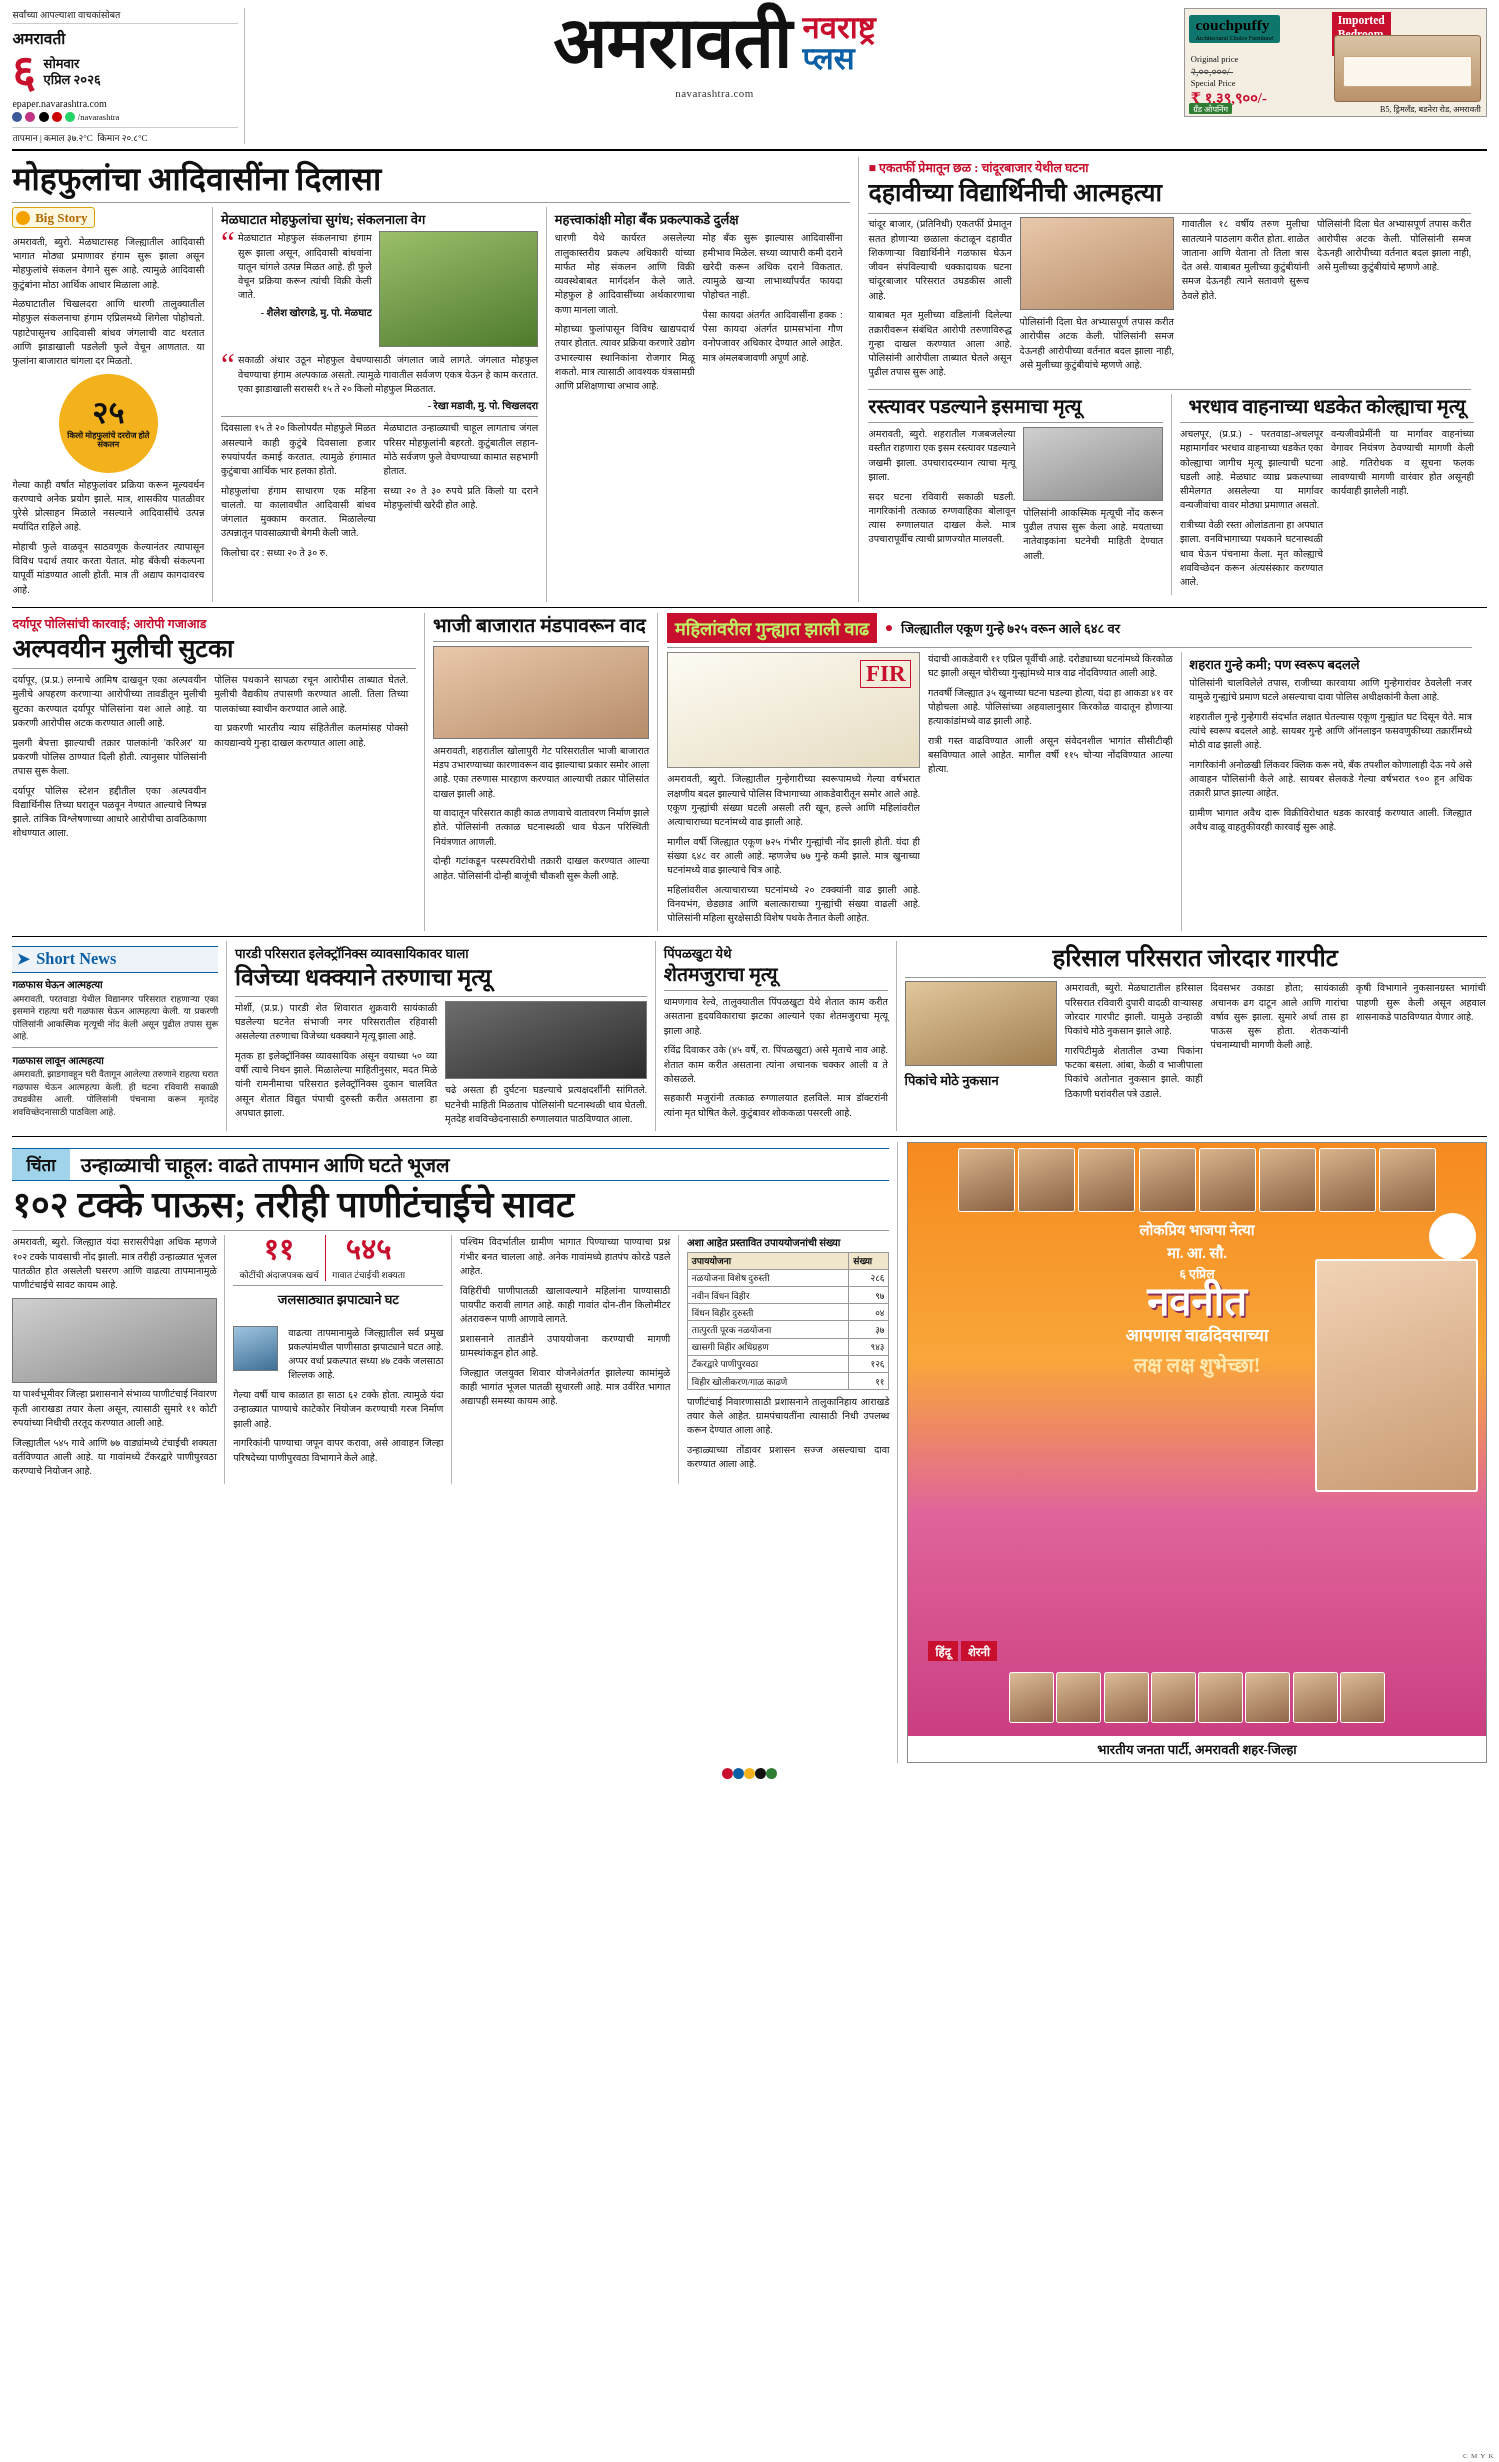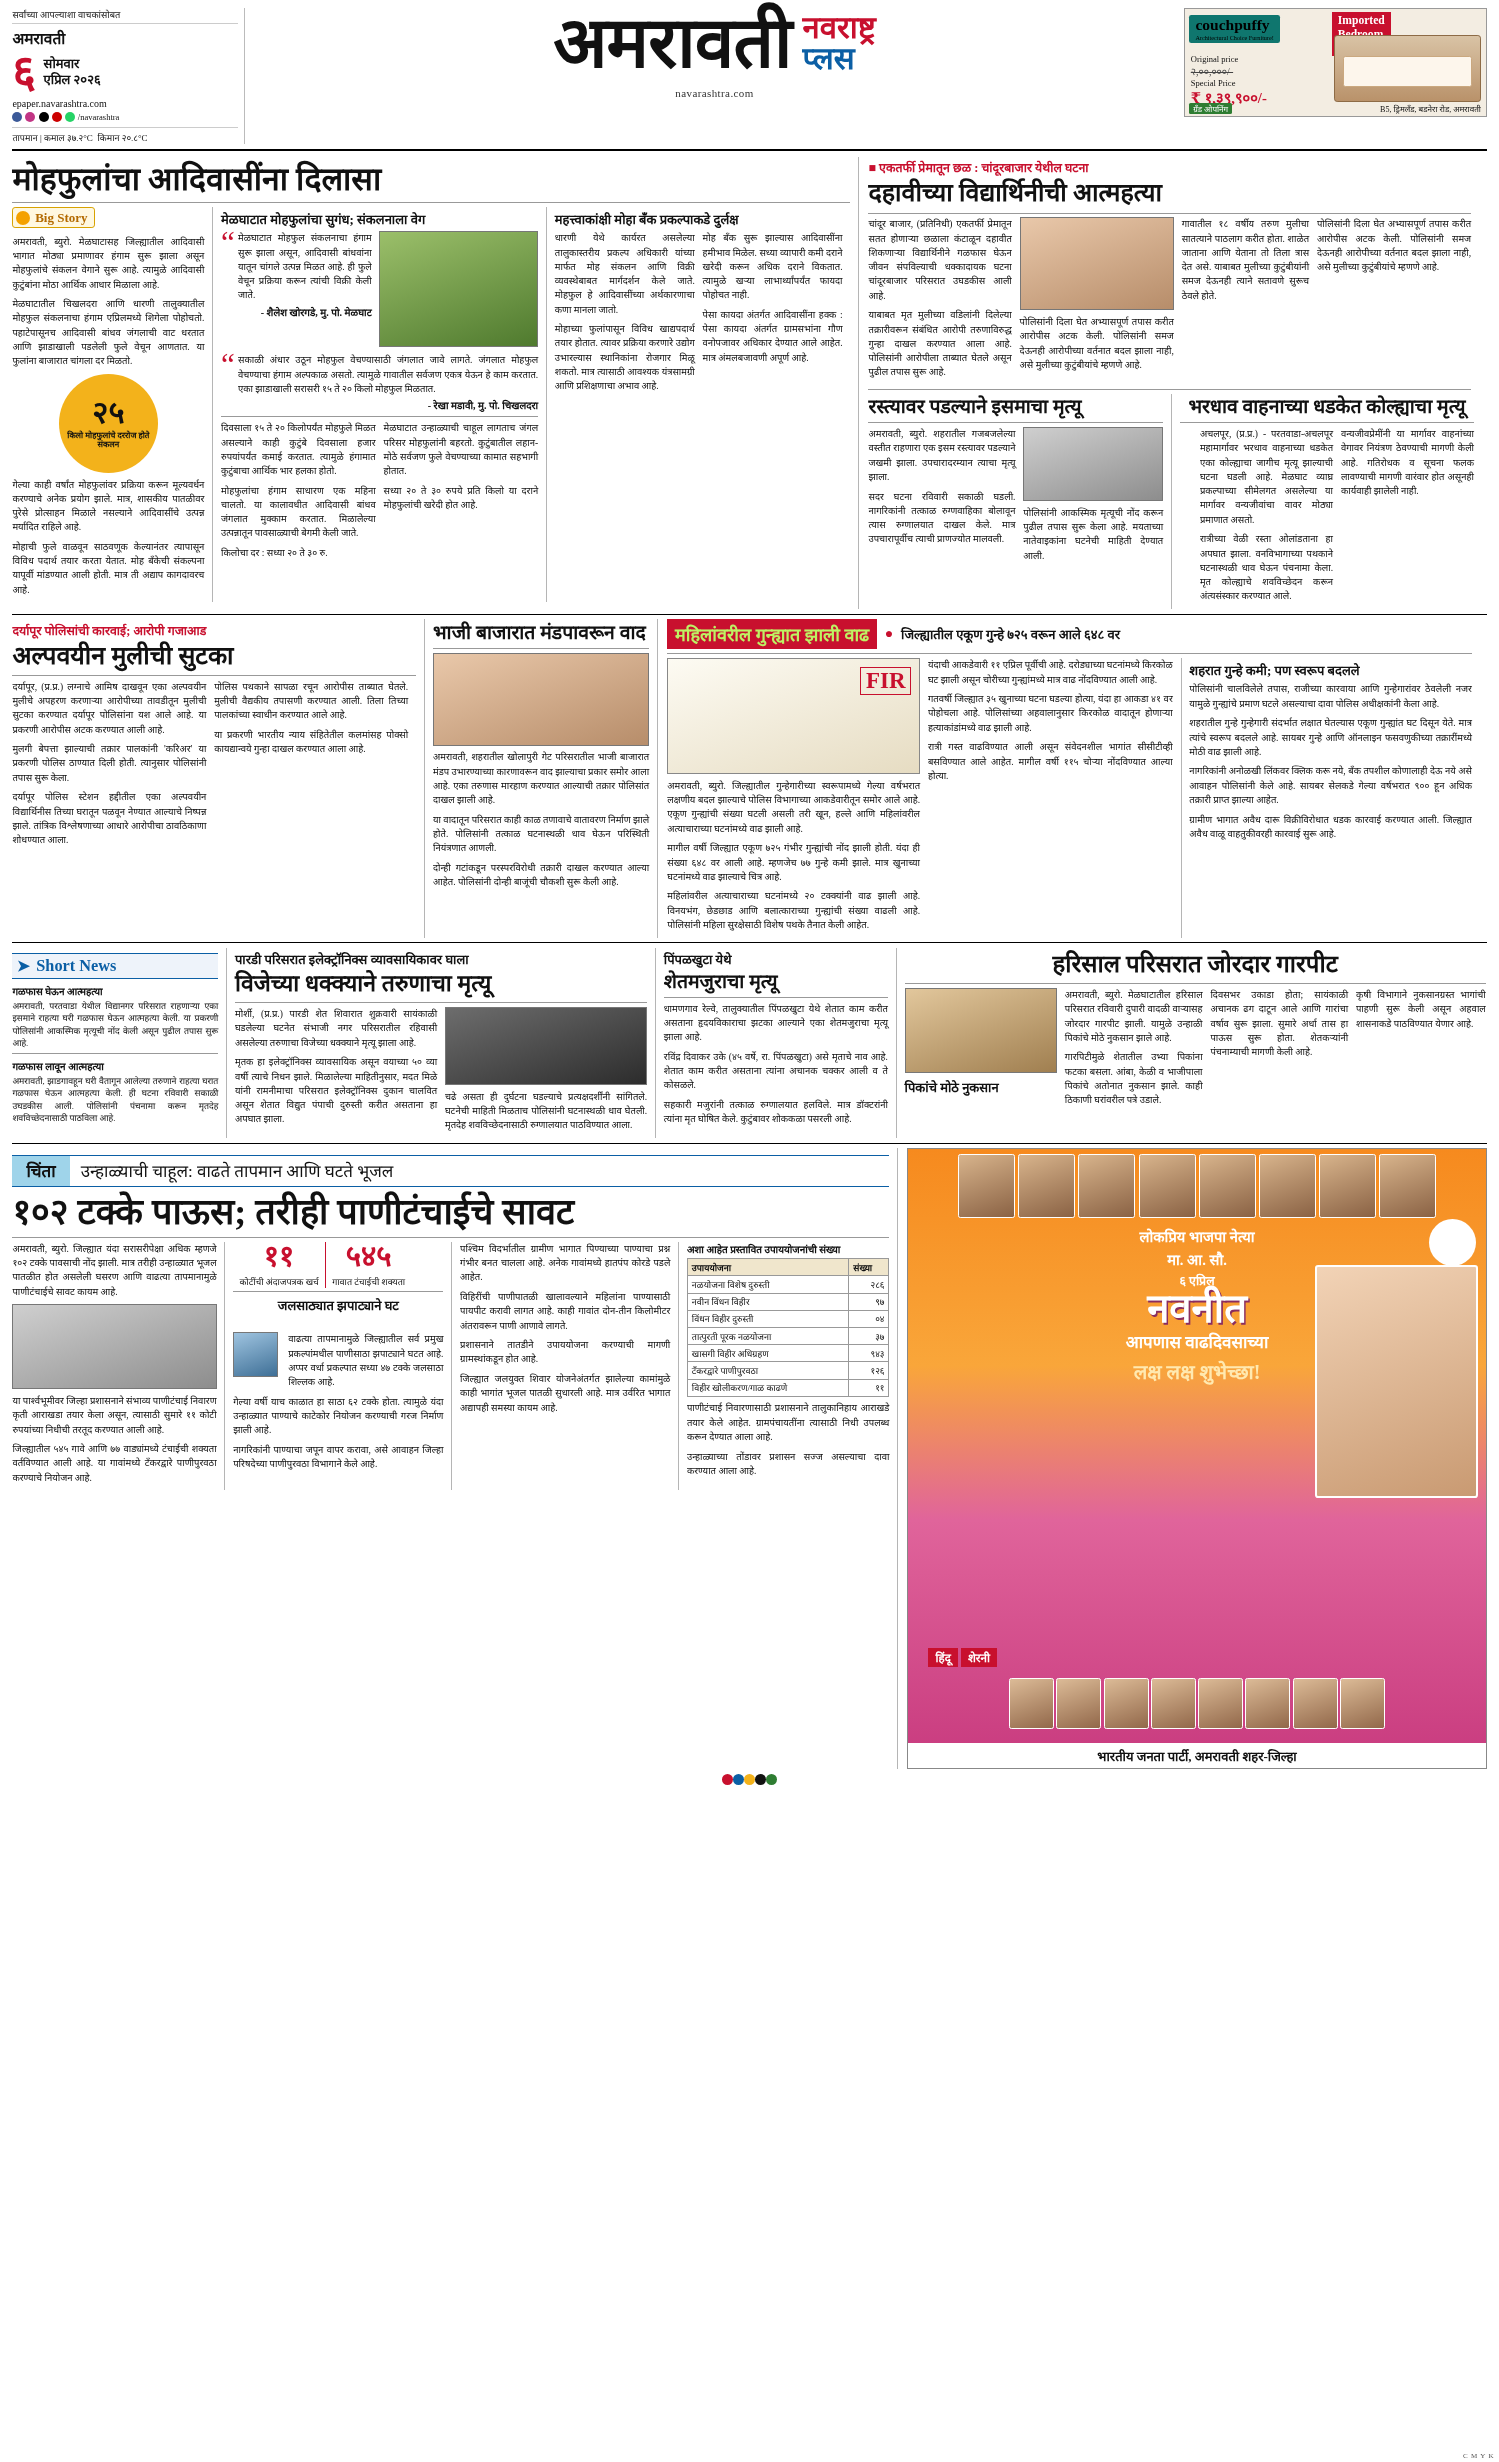--- a/index.html
+++ b/index.html
@@ -263,21 +263,21 @@
   .chita-row {
     display: flex; align-items: stretch; gap: 0; margin: 6.2px 0 3.1px 0;
     border-top: 1.6px solid #0b5fa5; border-bottom: 1.6px solid #0b5fa5;
   }
   .chita-tag {
     background: #9fd4ea; color: #111; font-weight: bold; font-size: 17px;
     padding: 3.9px 14px; display:flex; align-items:center;
   }
   .chita-text {
     flex: 1; display:flex; align-items:center;
-    font-size: 17px; font-weight: normal; padding-left: 11px;
+    font-size: 20px; font-weight: bold; padding-left: 11px;
   }
   .stat-big {
     text-align: center; padding: 0 6.2px;
   }
   .stat-big .n { font-size: 29.5px; font-weight: bold; color:#c8102e; line-height:1; }
   .stat-big .c { font-size: 9px; margin-top: 3.1px; }
   .divider-v { border-left: 1.6px solid #c8102e; }
   table.datatable {
     width: 100%; border-collapse: collapse; font-size: 9px;
   }
@@ -504,21 +504,21 @@
             <div style="width:140px;">
               <div class="photo grey" style="height:74px;margin-bottom:4.7px;"></div>
               <p class="body">पोलिसांनी आकस्मिक मृत्यूची नोंद करून पुढील तपास सुरू केला आहे. मयताच्या नातेवाइकांना घटनेची माहिती देण्यात आली.</p>
             </div>
           </div>
         </div>
         <div class="vline" style="width:303px;padding-left:7.8px;">
           <h3 class="head" style="text-align:center;">भरधाव वाहनाच्या धडकेत कोल्ह्याचा मृत्यू</h3>
           <div class="thin-rule"></div>
           <div class="cols">
-            <div style="width:144px;margin-left:20px;">
+            <div style="width:144px;">
               <p class="body">अचलपूर, (प्र.प्र.) - परतवाडा-अचलपूर महामार्गावर भरधाव वाहनाच्या धडकेत एका कोल्ह्याचा जागीच मृत्यू झाल्याची घटना घडली आहे. मेळघाट व्याघ्र प्रकल्पाच्या सीमेलगत असलेल्या या मार्गावर वन्यजीवांचा वावर मोठ्या प्रमाणात असतो.</p>
               <p class="body">रात्रीच्या वेळी रस्ता ओलांडताना हा अपघात झाला. वनविभागाच्या पथकाने घटनास्थळी धाव घेऊन पंचनामा केला. मृत कोल्ह्याचे शवविच्छेदन करून अंत्यसंस्कार करण्यात आले.</p>
             </div>
             <div style="width:144px;">
               <p class="body">वन्यजीवप्रेमींनी या मार्गावर वाहनांच्या वेगावर नियंत्रण ठेवण्याची मागणी केली आहे. गतिरोधक व सूचना फलक लावण्याची मागणी वारंवार होत असूनही कार्यवाही झालेली नाही.</p>
             </div>
           </div>
         </div>
       </div>
     </div>

